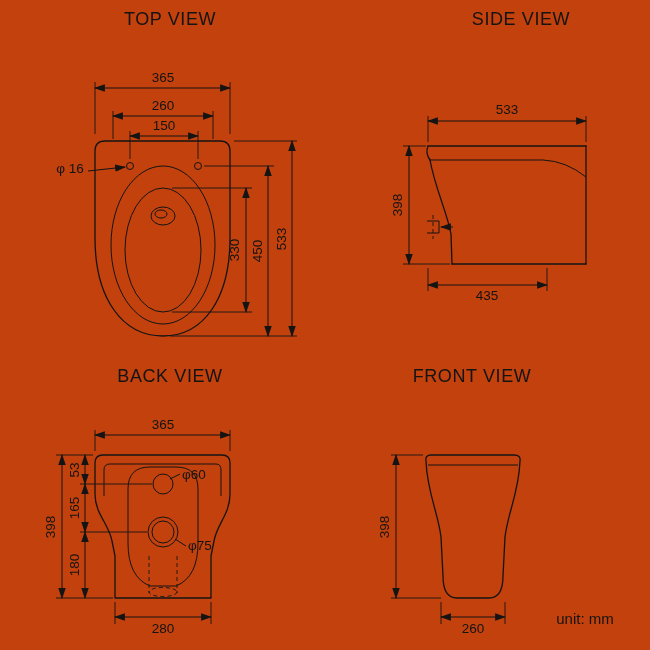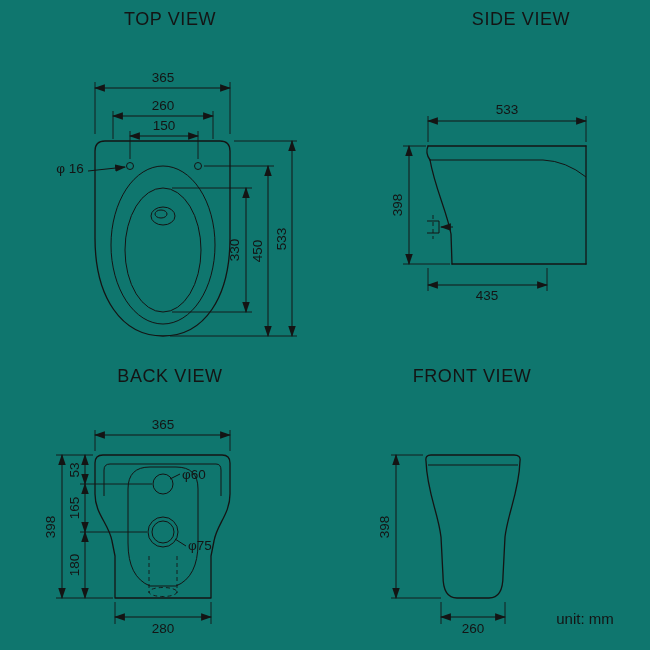--- a/index.html
+++ b/index.html
@@ -1,17 +1,17 @@
 <!DOCTYPE html>
 <html><head>
 <meta charset="utf-8">
 <style>
   html,body{margin:0;padding:0;background:#ffffff;}
   .canvas{
-    position:relative;width:650px;height:650px;background:#0f766e;
+    position:relative;width:650px;height:650px;background:#c2410c;
     font-family:"Liberation Sans", sans-serif;overflow:hidden;
   }
   svg{display:block;}
   .outline{fill:none;stroke:#141414;stroke-width:1.3;stroke-linejoin:round;stroke-linecap:round;}
   .thin{fill:none;stroke:#141414;stroke-width:1;}
   .ext{stroke:#141414;stroke-width:0.9;}
   .dim{stroke:#141414;stroke-width:1;}
   .dashed{fill:none;stroke:#141414;stroke-width:0.9;stroke-dasharray:4 3;}
   .dimtext{font-size:13.5px;fill:#141414;}
   .title{font-size:18px;fill:#141414;letter-spacing:0.6px;font-weight:500;}

